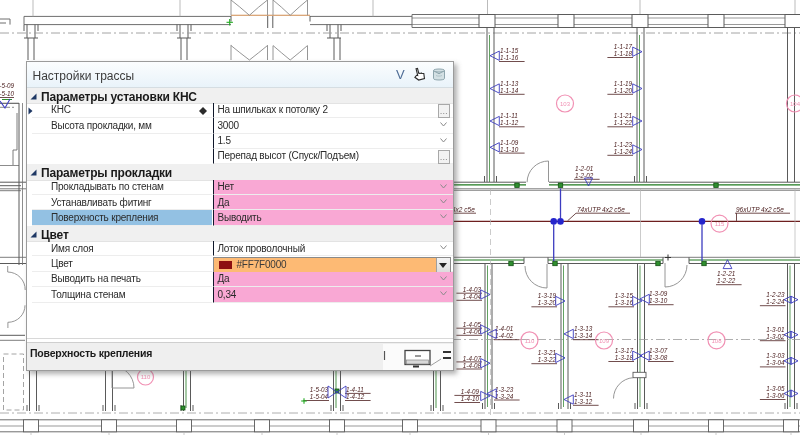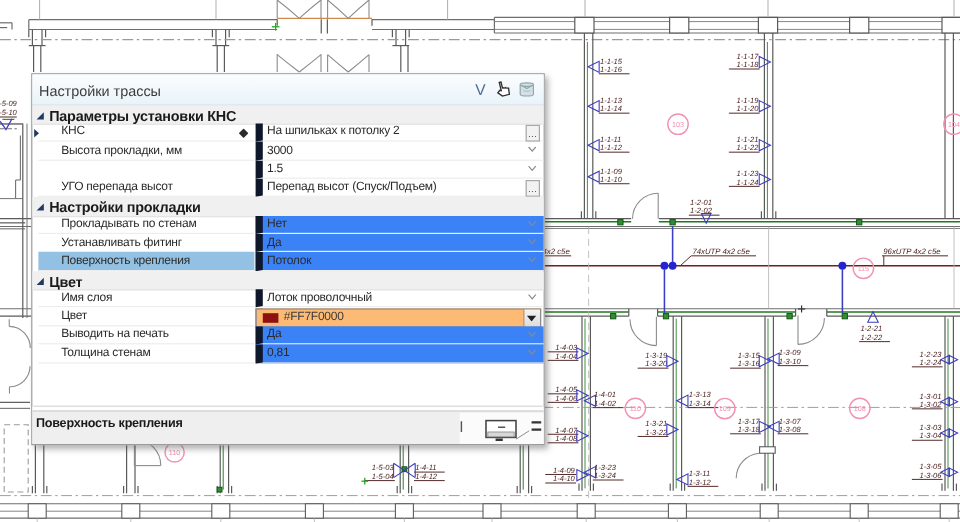--- a/index.html
+++ b/index.html
@@ -13,23 +13,23 @@
   #ttl span.t { position:absolute; left:6px; top:7px; color:#3c3c3c; font-size:12px; letter-spacing:0; }
   .rows { position:absolute; left:0; top:26px; right:0; }
   .row { position:absolute; left:0; right:0; height:15.4px; }
   .hdr { background:#f0f0f0; border-bottom:1px solid #e3e3e3; }
   .hdr b { position:absolute; left:14.5px; top:2px; color:#1a1a1a; font-size:12px; }
   .hdr svg { position:absolute; left:3px; top:5px; }
   .lbl { position:absolute; left:5px; width:180.5px; top:0; bottom:0;
          border-bottom:1px solid #ededed; }
   .lbl span { position:absolute; left:9.5px; top:1.5px; white-space:nowrap;margin-left:10px; }
   .val { position:absolute; left:186px; right:0; top:0; bottom:0;
-         border-bottom:1px solid #ededed; border-left:6px solid #0f172a;text-decoration:underline; }
+         border-bottom:1px solid #ededed; border-left:1px solid #0f172a;text-decoration:underline; }
   .val span { position:absolute; left:4px; top:1.5px; white-space:nowrap; }
-  .gray { background:#3b82f6; }
+  .gray { background:#f9a8d4; }
   .hl   { background:#93c1e3; }
   .chev { position:absolute; right:6px; top:4px; width:7px; height:5px; }
   .dots { position:absolute; right:2.5px; top:1px; width:10px; height:12.5px;
           background:#f2f2f2; border:1px solid #a8a8a8; font-size:7.5px; line-height:13px;
           text-align:center; color:#444; letter-spacing:0.5px }
   #combo { position:absolute; left:186px; right:2px; top:0.5px; height:13.5px;
            background:#fdba74; border:1px solid #8a8a8a; }
   #combo .sw { position:absolute; left:5px; top:2.5px; width:13px; height:8px; background:#8d1111; }
   #combo .tx { position:absolute; left:23px; top:0.5px; color:#3a3a3a; }
   #combo .btn { position:absolute; right:0; top:0; width:13px; bottom:0;
@@ -472,33 +472,30 @@
       </div>
 <div class="row" style="top:46.1px">
         <div class="val">
           <span>1.5</span>
           <svg class="chev" viewBox="0 0 7 5">
             <path d="M0.5,0.5 L3.5,4 L6.5,0.5" fill="none" stroke="#8a8a8a" stroke-width="1"></path>
           </svg>
         </div>
       </div>
 <div class="row" style="top:61.4px">
-        <div class="lbl">
-          <span>УГО перепада высот</span>
-        </div>
         <div class="val">
           <span>Перепад высот (Спуск/Подъем)</span>
           <div class="dots">...</div>
         </div>
       </div>
 <div class="row hdr" style="top:76.8px">
         <svg width="7" height="7" viewBox="0 0 7 7">
           <path d="M6.5,0.5 L6.5,6.5 L0.5,6.5 Z" fill="#1f3864"></path>
         </svg>
-        <b>Настройки прокладки</b>
+        <b>Параметры прокладки</b>
       </div>
 <div class="row" style="top:92.2px">
         <div class="lbl">
           <span>Прокладывать по стенам</span>
         </div>
         <div class="val gray">
           <span>Нет</span>
           <svg class="chev" viewBox="0 0 7 5">
             <path d="M0.5,0.5 L3.5,4 L6.5,0.5" fill="none" stroke="#8a8a8a" stroke-width="1"></path>
           </svg>
@@ -513,21 +510,21 @@
           <svg class="chev" viewBox="0 0 7 5">
             <path d="M0.5,0.5 L3.5,4 L6.5,0.5" fill="none" stroke="#8a8a8a" stroke-width="1"></path>
           </svg>
         </div>
       </div>
 <div class="row" style="top:122.9px">
         <div class="lbl hl">
           <span>Поверхность крепления</span>
         </div>
         <div class="val gray">
-          <span>Потолок</span>
+          <span>Выводить</span>
           <svg class="chev" viewBox="0 0 7 5">
             <path d="M0.5,0.5 L3.5,4 L6.5,0.5" fill="none" stroke="#8a8a8a" stroke-width="1"></path>
           </svg>
         </div>
       </div>
 <div class="row hdr" style="top:138.2px">
         <svg width="7" height="7" viewBox="0 0 7 7">
           <path d="M6.5,0.5 L6.5,6.5 L0.5,6.5 Z" fill="#1f3864"></path>
         </svg>
         <b>Цвет</b>
@@ -567,21 +564,21 @@
           <svg class="chev" viewBox="0 0 7 5">
             <path d="M0.5,0.5 L3.5,4 L6.5,0.5" fill="none" stroke="#8a8a8a" stroke-width="1"></path>
           </svg>
         </div>
       </div>
 <div class="row" style="top:199.7px">
         <div class="lbl">
           <span>Толщина стенам</span>
         </div>
         <div class="val gray">
-          <span>0,81</span>
+          <span>0,34</span>
           <svg class="chev" viewBox="0 0 7 5">
             <path d="M0.5,0.5 L3.5,4 L6.5,0.5" fill="none" stroke="#8a8a8a" stroke-width="1"></path>
           </svg>
         </div>
       </div>
   </div>
   <div id="gap"></div>
   <div id="btm">
     <b>Поверхность крепления</b>
     <div class="wr">

